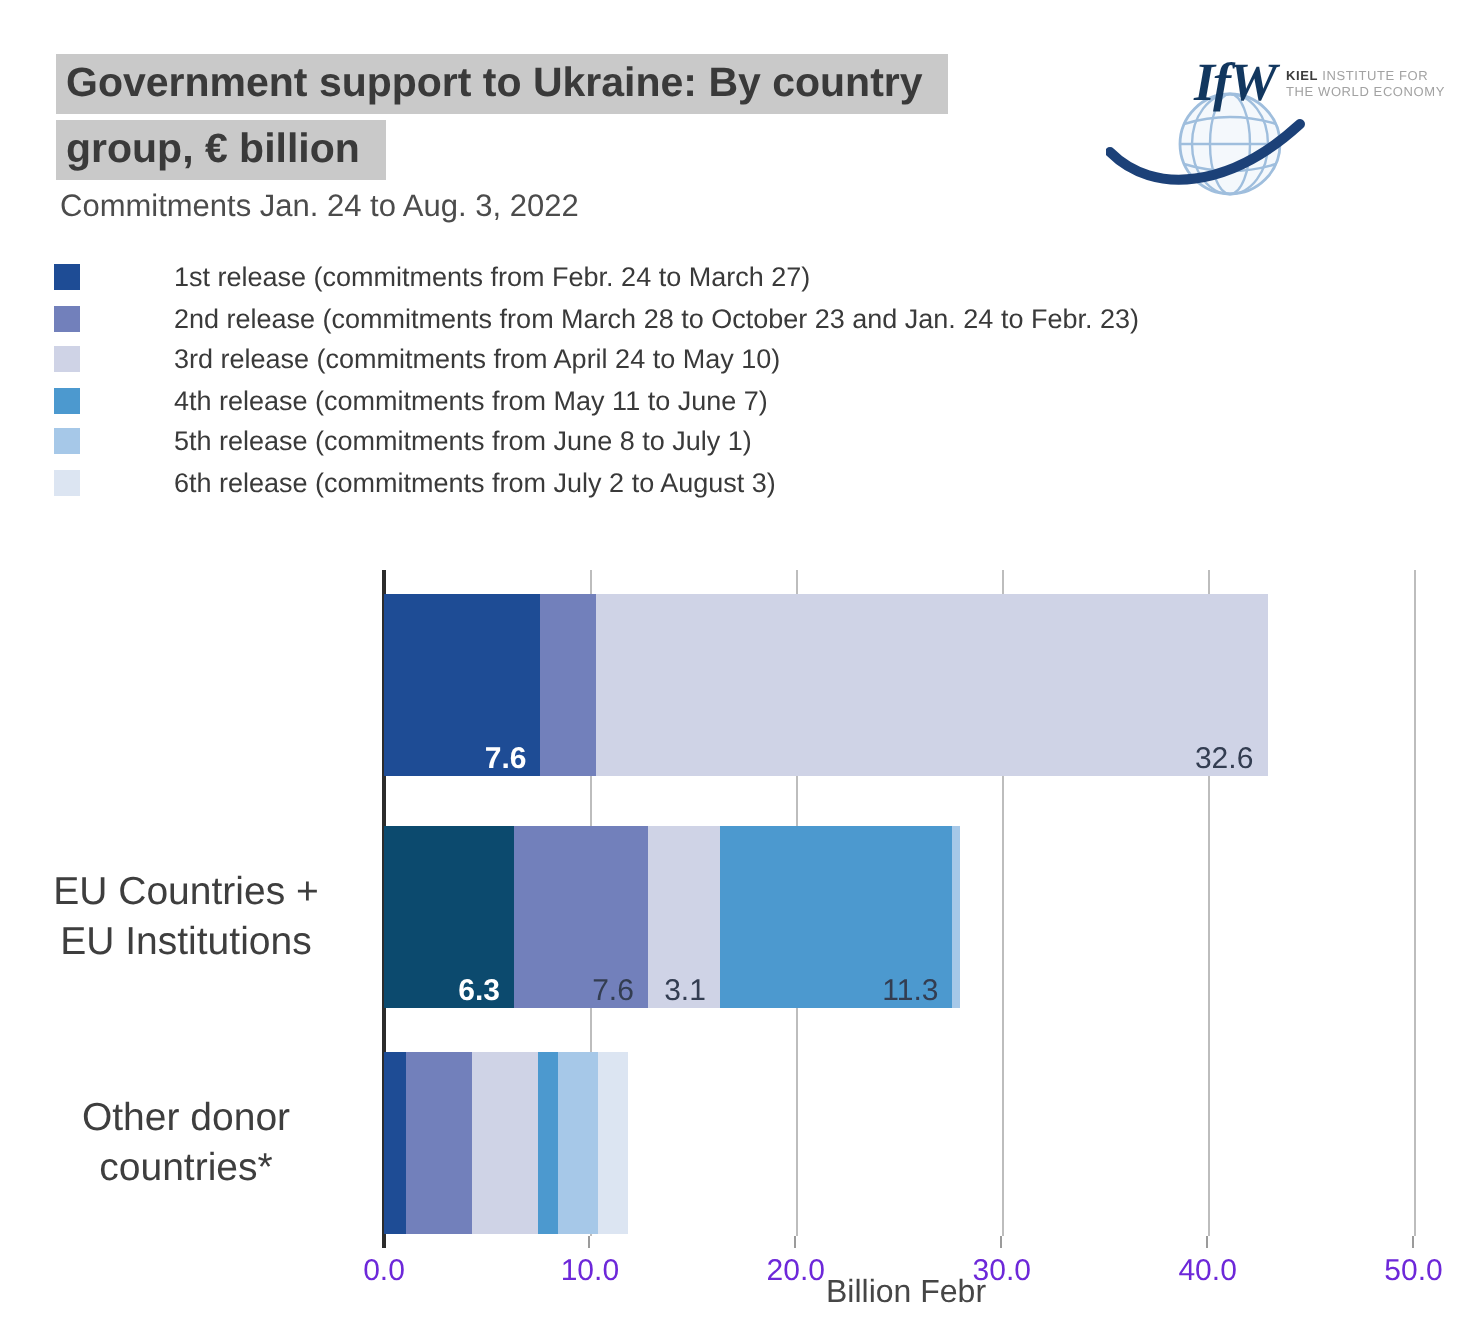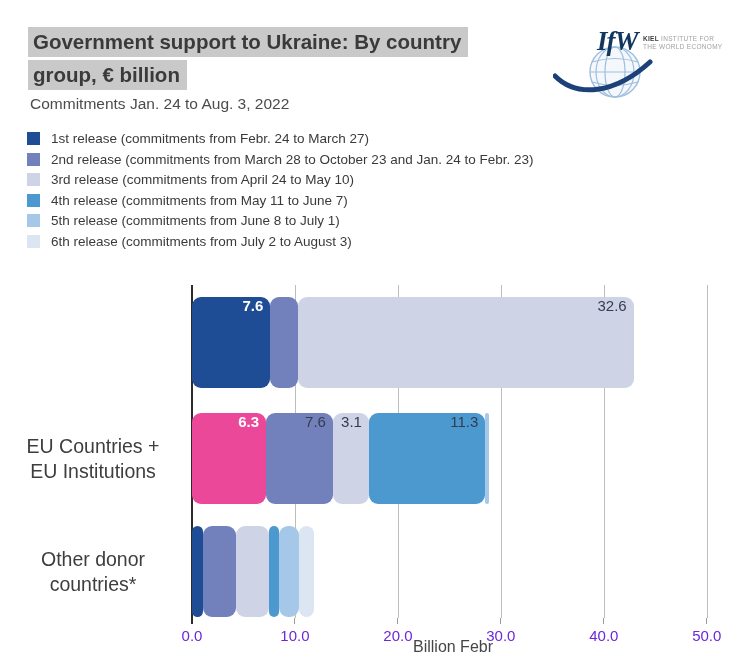--- a/index.html
+++ b/index.html
@@ -2,47 +2,47 @@
 <html><head>
 <meta charset="utf-8">
 <style>
   * { margin:0; padding:0; box-sizing:border-box; }
   html,body { background:#ffffff; }
   body { width:740px; height:667px; font-family:"Liberation Sans", sans-serif; }
   .canvas { position:relative; width:740px; height:667px; background:#fff; overflow:hidden; }
 
   
   .title { position:absolute; left:28px; top:27px; font-size:20.5px; font-weight:bold; color:#3a3a3a; line-height:23px; }
-  .title .hl { display:inline-block; background:#c9c9c9; padding:3px 7px 4px 5px; margin-bottom:3px; white-space:nowrap; }
+  .title .hl { display:inline-block; background:#c9c9c9; padding:3px 13px 4px 5px; margin-bottom:3px; white-space:nowrap; }
   .subtitle { position:absolute; left:30px; top:95px; font-size:15.5px; color:#4c4c4c; }
 
   
   .logo { position:absolute; left:553px; top:26px; width:186px; height:74px; }
   .logo svg { position:absolute; left:0; top:0; }
   .logo-abbr { position:absolute; left:44px; top:0px; font-size:27px; font-weight:bold; font-style:italic;
                color:#12375f; font-family:"Liberation Serif", serif; letter-spacing:-1px; }
   .logo-caption { position:absolute; left:90px; top:9px; font-size:6.5px; letter-spacing:.3px;
                   color:#a2a2a2; line-height:8px; white-space:nowrap; }
   .logo-caption .bold { color:#3c3c3c; font-weight:bold; }
 
   
   .legend { position:absolute; left:27px; top:131px; list-style:none; }
-  .legend li { display:flex; align-items:center; margin-bottom:5.5px; }
+  .legend li { display:flex; align-items:center; margin-bottom:5.5px;gap:36px; }
   .swatch { width:13px; height:13px; flex:0 0 13px; margin-right:11px; }
   .legend-label { font-size:13.5px; color:#3a3a3a; white-space:nowrap; }
 
   
   .plot { position:absolute; left:192px; top:285px; width:522px; height:333px; }
   .gridline { position:absolute; top:0; width:1px; height:333px; background:#bdbdbd; }
   .y-axis { position:absolute; left:-1px; top:0; width:2px; height:333px; background:#2c2c2c; }
   .tick { position:absolute; top:333px; width:1px; height:6px; background:#9b9b9b; }
   .tick-zero { width:2px; background:#2c2c2c; }
   .tick-label { position:absolute; top:342px; width:50px; text-align:center; font-size:15px; color:#6d28d9; }
   .bar-row { position:absolute; left:0; height:91px; display:flex; }
-  .seg { height:100%; display:flex; align-items:flex-start; justify-content:flex-end; overflow:visible;border-radius:9px; }
+  .seg { height:100%; display:flex; align-items:flex-end; justify-content:flex-end; overflow:visible; }
   .seg-label { font-size:15px; color:#333d51; padding-right:7px; white-space:nowrap; }
   .seg-label.on-dark { color:#ffffff; font-weight:bold; }
   .cat-labels { position:absolute; left:8px; top:285px; width:170px; height:333px; }
   .cat-label { position:absolute; width:100%; transform:translateY(-50%); text-align:center;
                font-size:19.5px; color:#3e3e3e; line-height:25px; }
   .xlabel { position:absolute; left:192px; top:638px; width:522px; text-align:center; font-size:16px; color:#464646; }
 </style>
 </head>
 <body>
 
@@ -126,21 +126,21 @@
       <div class="bar-row" style="top: 12px;">
         <div class="seg" style="width: 78.2485px; background: rgb(30, 76, 149);">
           <span class="seg-label on-dark">7.6</span>
         </div>
         <div class="seg" style="width: 27.7988px; background: rgb(114, 128, 187);"></div>
         <div class="seg" style="width: 335.645px; background: rgb(207, 211, 230); padding-left: 42px;">
           <span class="seg-label">32.6</span>
         </div>
       </div>
       <div class="bar-row" style="top: 128px;">
-        <div class="seg" style="width: 74px; background: #ec4899;">
+        <div class="seg" style="width: 65px; background: #0c4a6e;">
           <span class="seg-label on-dark">6.3</span>
         </div>
         <div class="seg" style="width: 66.9231px; background: rgb(114, 128, 187);">
           <span class="seg-label">7.6</span>
         </div>
         <div class="seg" style="width: 20px; background: rgb(207, 211, 230); padding-left: 36px;">
           <span class="seg-label">3.1</span>
         </div>
         <div class="seg" style="width: 116.343px; background: rgb(76, 153, 207);">
           <span class="seg-label">11.3</span>

